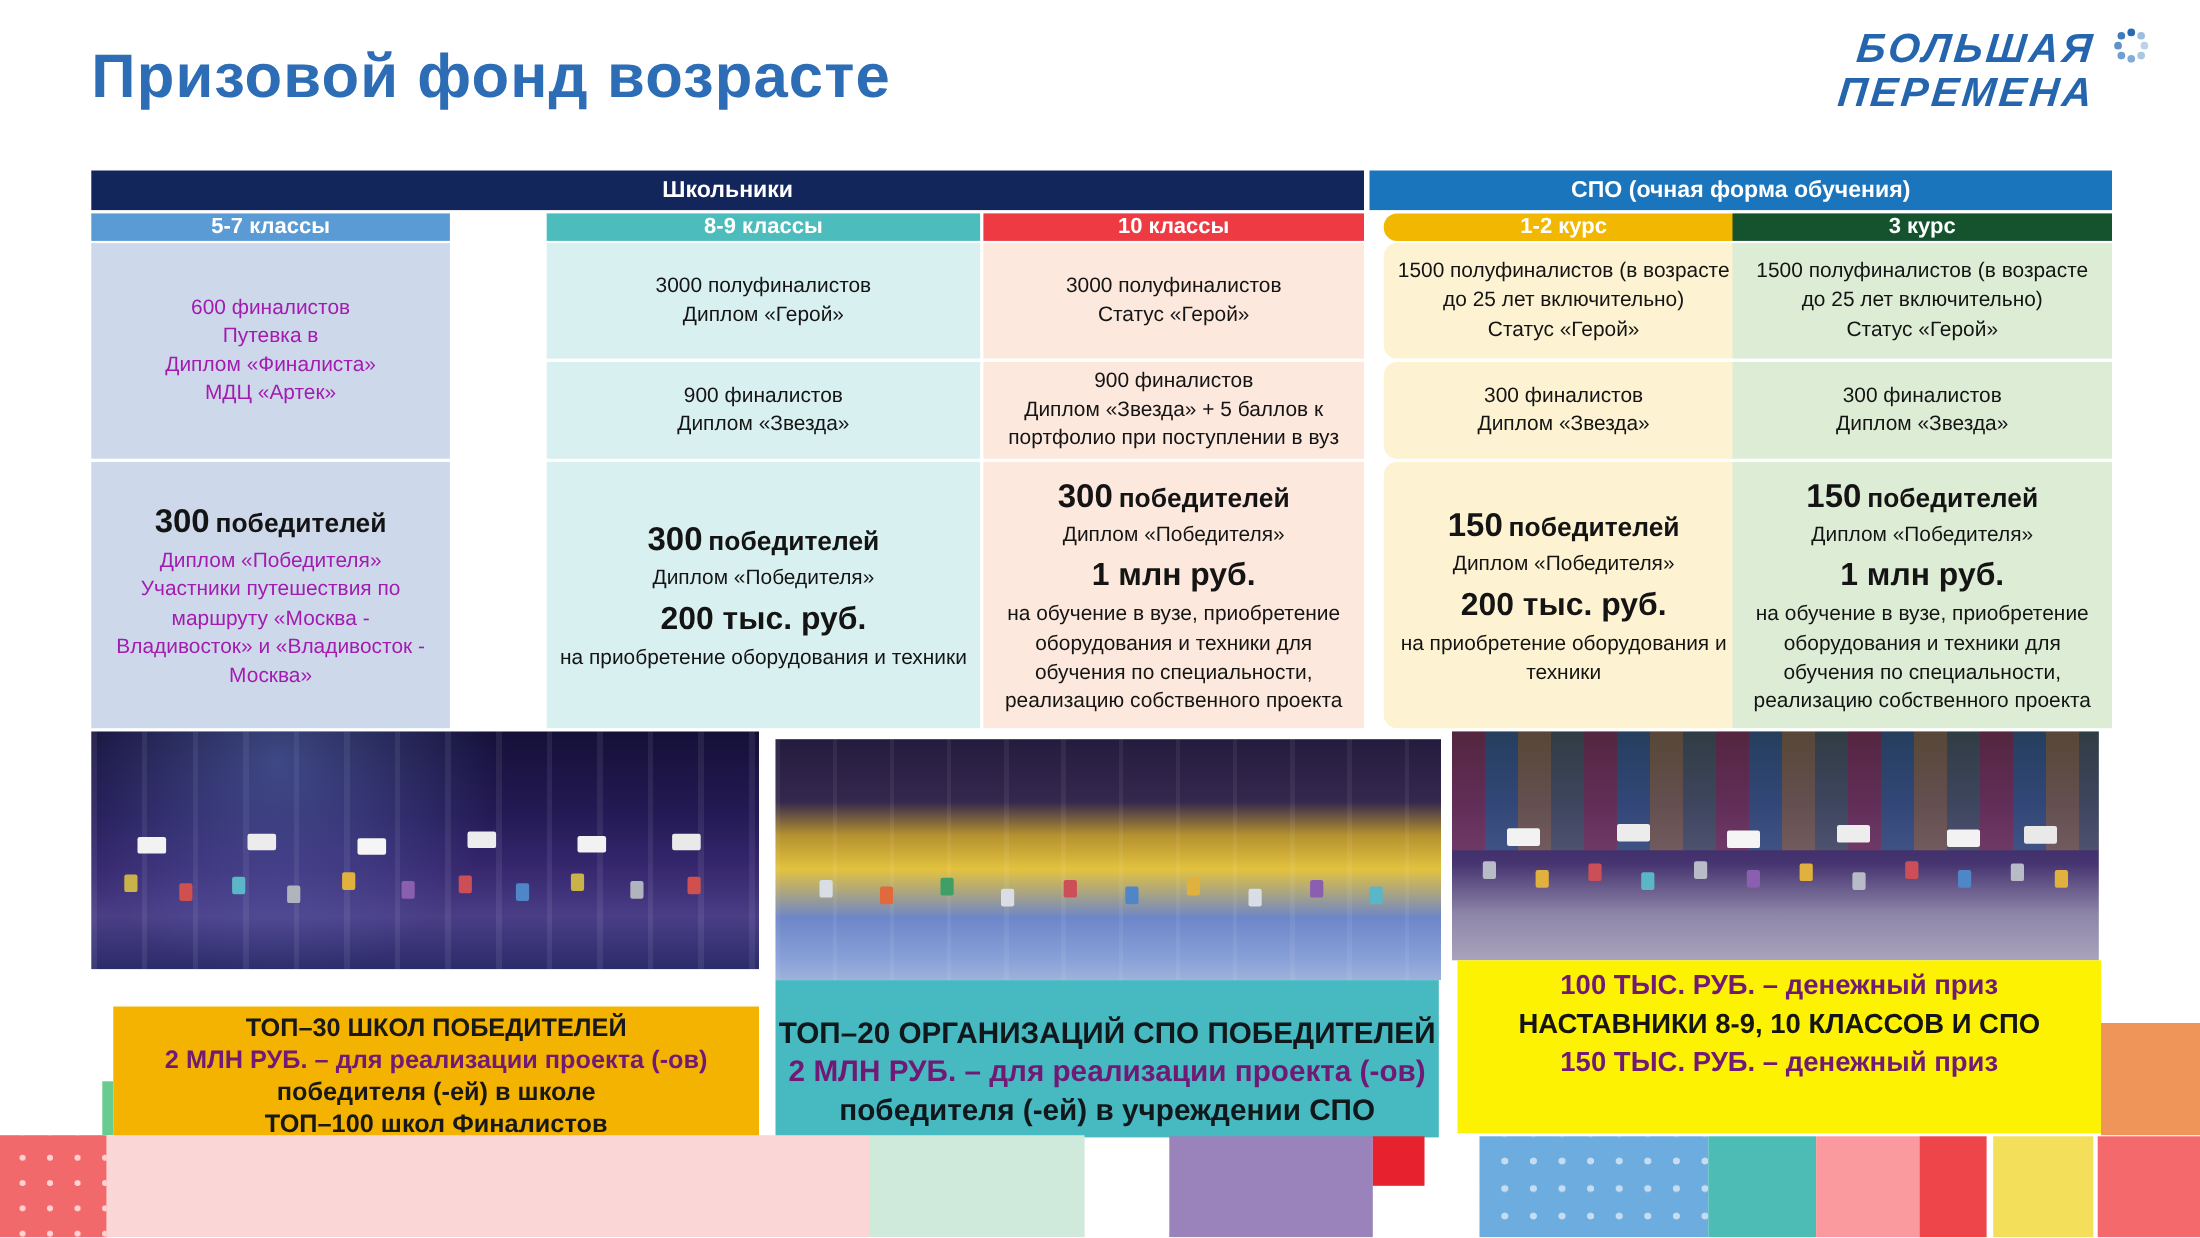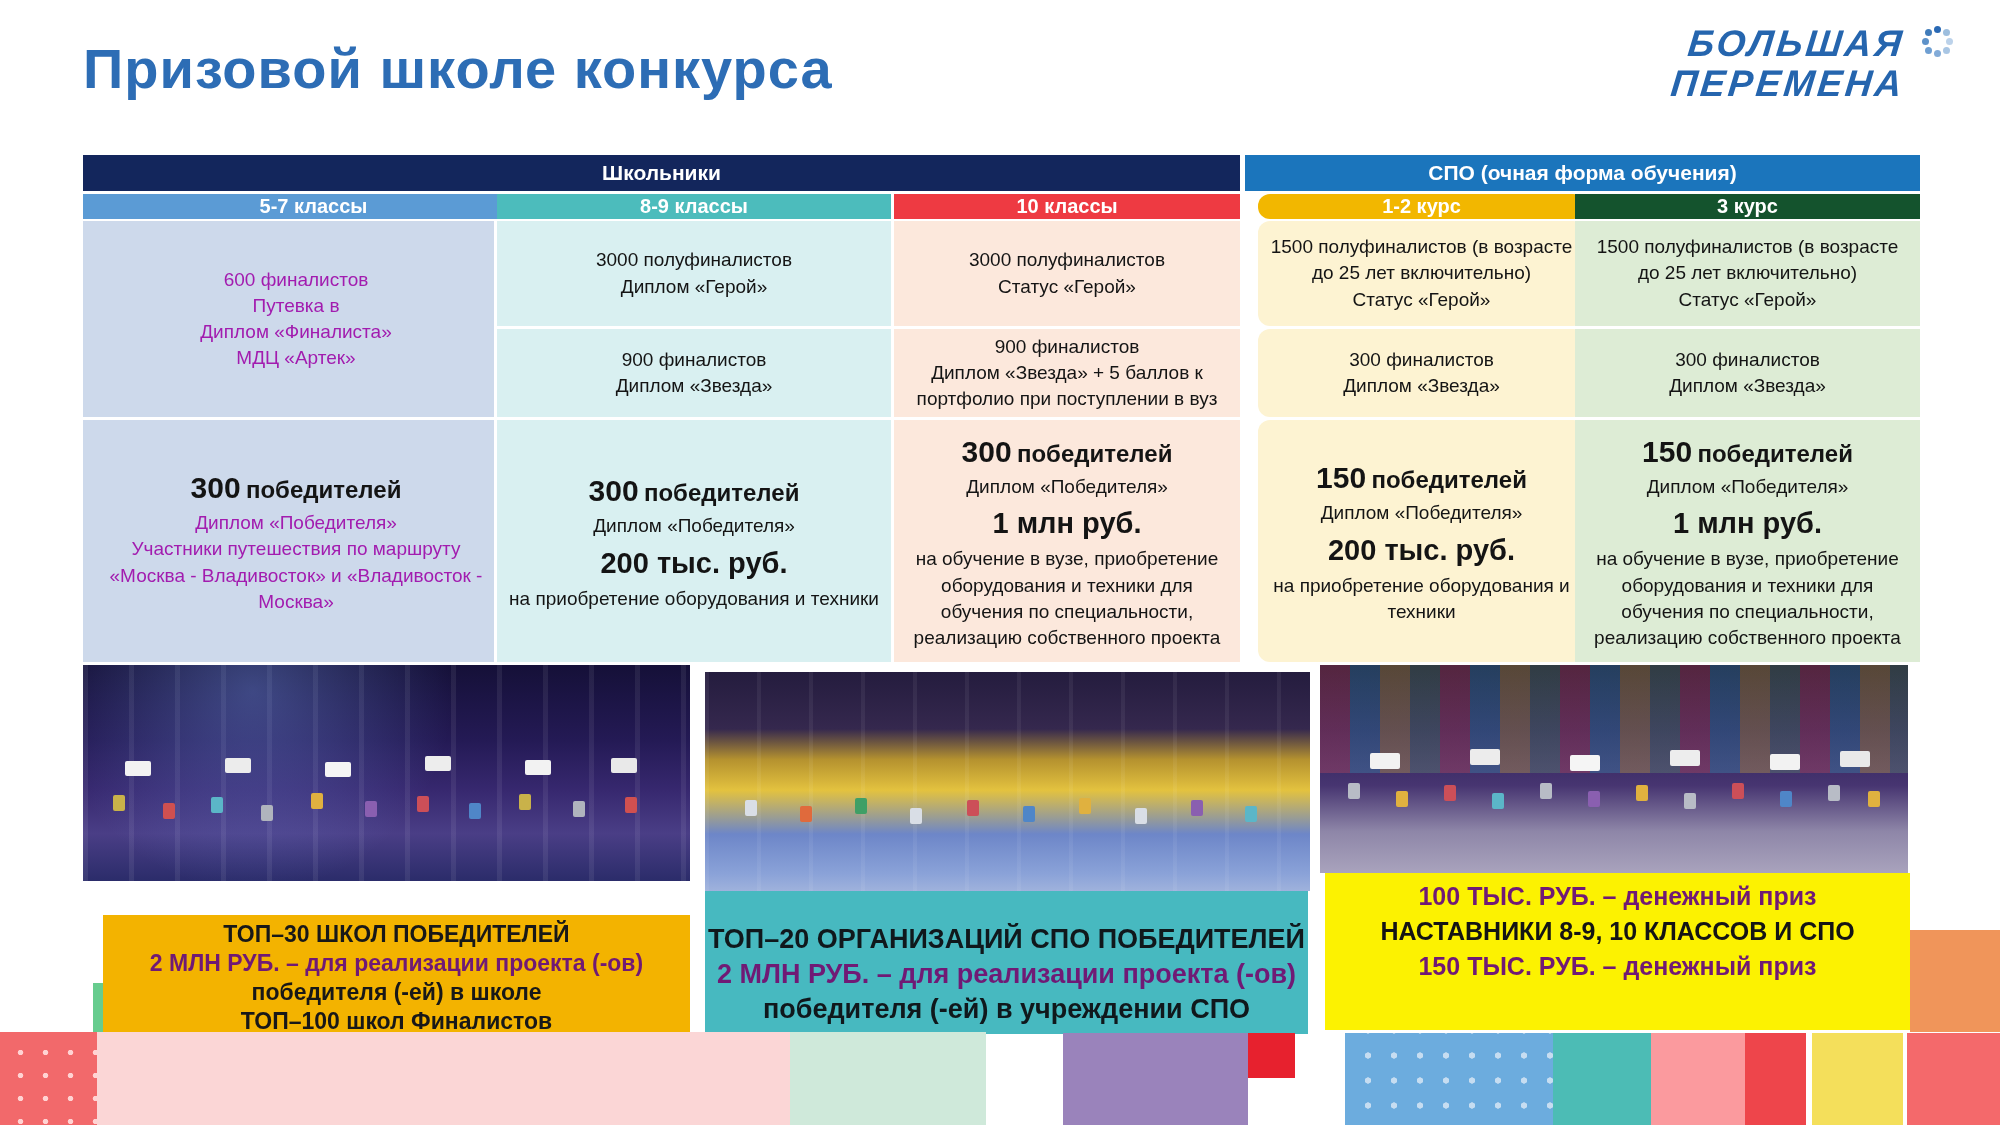--- a/index.html
+++ b/index.html
@@ -32,21 +32,21 @@
     justify-content:center;text-align:center;color:#141414;font-size:19px;
     line-height:1.38;padding:4px 10px;box-sizing:border-box;}
   .cell .line{width:100%;}
   .muted{color:#a21caf;}
   .win-head{font-weight:700;margin-bottom:2px;}
   .win-num{font-size:30px;}
   .win-word{font-size:24px;}
   .money{font-weight:700;font-size:29px;margin:3px 0;}
 
   
-  .c1{left:83px;width:411px;padding-left:25px;}
+  .c1{left:83px;width:326px;}
   .c2{left:497px;width:394px;}
   .c3{left:894px;width:346px;}
   .c4{left:1258px;width:327px;border-radius:12px;}
   .c5{left:1575px;width:345px;}
   .r1{top:221px;height:105px;}
   .r2{top:329px;height:88px;}
   .r12{top:221px;height:196px;}
   .r3{top:420px;height:242px;}
   .bg1{background:#cdd9eb;}
   .bg2{background:#d9f0f1;}
@@ -113,21 +113,21 @@
   .salmon-strip{left:1651px;top:1033px;width:94px;height:92px;background:#fb9a9e;}
   .red-strip{left:1745px;top:1033px;width:61px;height:92px;background:#ee454b;}
   .yellow-strip{left:1812px;top:1033px;width:91px;height:92px;background:#f4df5b;}
   .coral-right{left:1907px;top:1033px;width:93px;height:92px;background:#f4696b;}
 </style>
 </head>
 <body>
 
 <div class="slide">
 
-  <div class="page-title">Призовой школе конкурса</div>
+  <div class="page-title">Призовой фонд возрасте</div>
   <div class="logo">
     <div class="logo-text">БОЛЬШАЯ</div>
     <div class="logo-text">ПЕРЕМЕНА</div>
   </div>
   <div class="logo-dots">
     <span class="ld0"></span>
       <span class="ld1"></span>
       <span class="ld2"></span>
       <span class="ld3"></span>
     <span class="ld4"></span>

